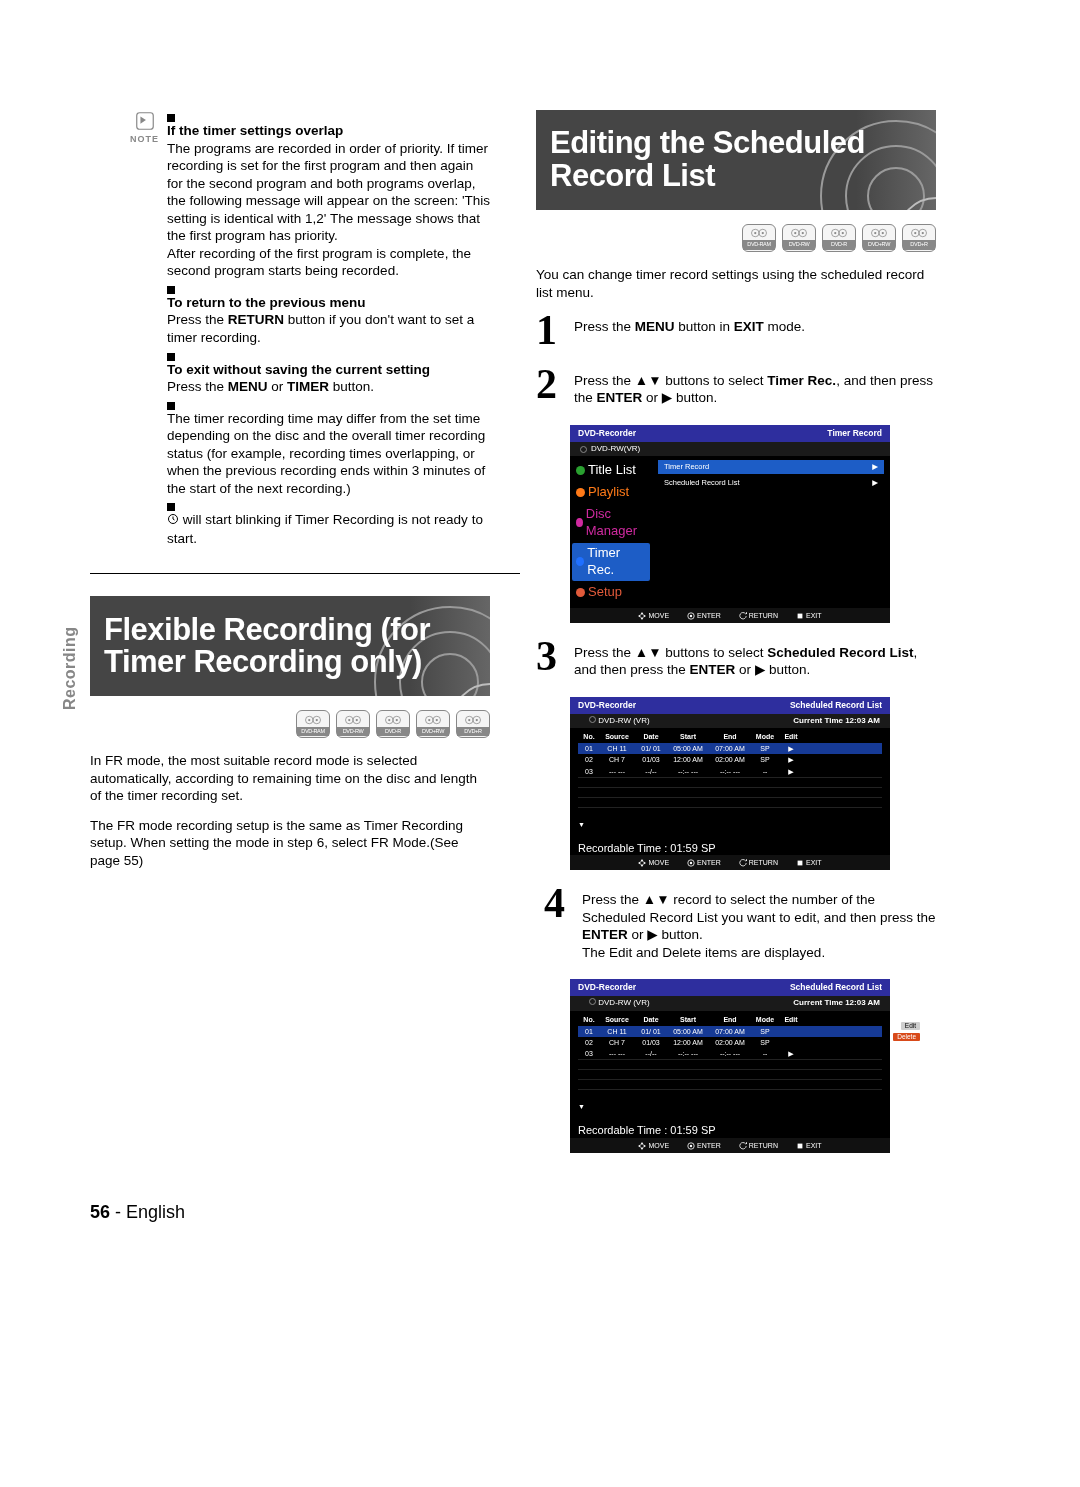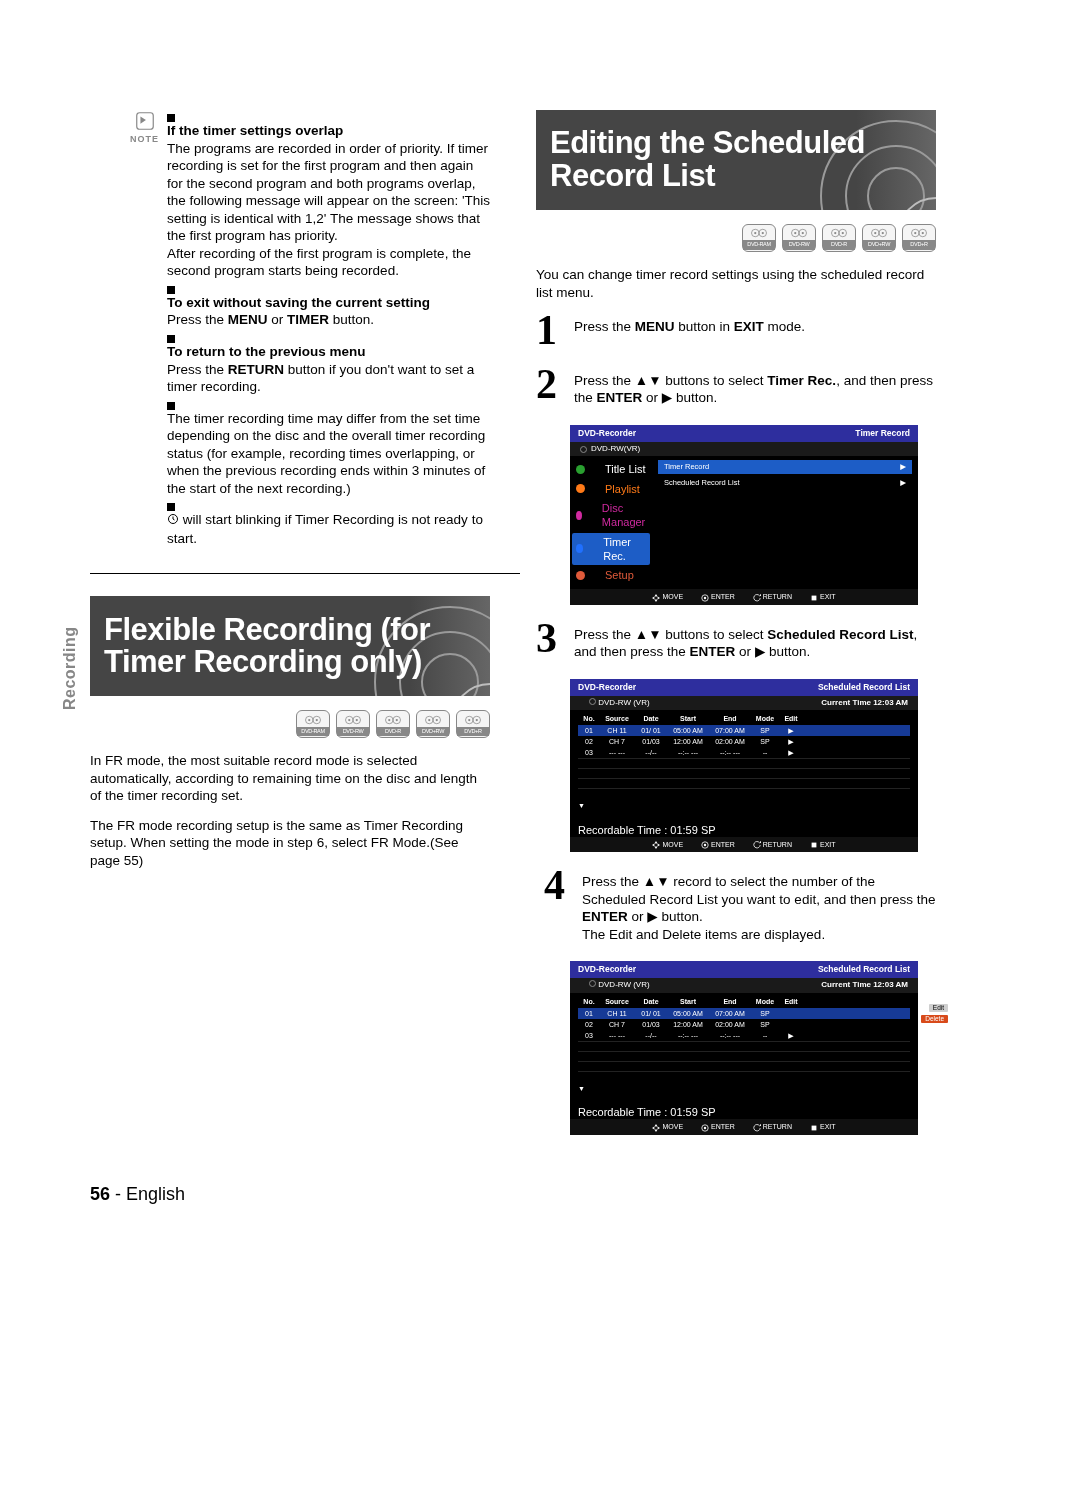--- a/index.html
+++ b/index.html
@@ -21,27 +21,27 @@
   .section-banner h2 { font-family: "Arial Narrow", Arial, sans-serif; font-size:31px; font-weight:bold; line-height:1.05; letter-spacing:-0.5px; position:relative; z-index:2; }
   .disc-row { display:flex; gap:6px; justify-content:flex-end; margin-bottom:14px; }
   .disc { width:34px; height:28px; border:1px solid #888; border-radius:6px; display:flex; flex-direction:column; align-items:center; justify-content:center; background:#f5f5f5;}
   .disc svg { width:18px; height:14px; }
   .disc-label { font-size:5.5px; color:#fff; background:#888; width:100%; text-align:center; padding:1px 0; letter-spacing:-0.3px;}
   .para { margin-bottom:12px; }
   .step { display:flex; align-items:flex-start; gap:8px; margin-bottom:18px; }
   .step-num { font-size:42px; font-weight:bold; font-family:"Times New Roman", serif; line-height:0.85; min-width:30px;}
   .step-txt { padding-top:5px; }
   .ud { font-family:Arial; }
-  .osd { width:348px; margin:0 0 16px 34px; background:#000; color:#fff; font-family:Arial, sans-serif; font-size:8px; }
+  .osd { width:320px; margin:0 0 16px 34px; background:#000; color:#fff; font-family:Arial, sans-serif; font-size:8px; }
   .osd-head { background:#2e2e9e; display:flex; justify-content:space-between; padding:3px 8px; font-weight:bold; font-size:8.5px;}
   .osd-sub { background:#1a1a1a; padding:2px 10px; font-size:8px; display:flex; align-items:center; gap:4px;}
   .osd-sub.right { justify-content:space-between;padding-left:19px; }
   .osd-body1 { display:flex; min-height:100px; }
   .osd-menu { width:82px; padding:4px 2px; }
-  .osd-menu-item { display:flex; align-items:center; gap:20px; padding:2px 4px; font-size:11px; border-radius:2px; margin-bottom:1px;}
+  .osd-menu-item { display:flex; align-items:center; gap:3px; padding:2px 4px; font-size:13px; border-radius:2px; margin-bottom:1px;}
   .osd-menu-item.sel { background:#1d5dc6; }
   .osd-menu-item .ic { width:9px; height:9px; border-radius:50%; display:inline-block; }
   .osd-content { flex:1; padding:4px 6px; }
   .osd-row { display:flex; justify-content:space-between; align-items:center; background:#1d5dc6; padding:2px 6px; margin-bottom:2px; font-size:7.5px;}
   .osd-row.plain { background:transparent; }
   .osd-foot { background:#111; display:flex; gap:18px; justify-content:center; padding:3px 6px; font-size:7px;}
   .osd-foot span svg { width:8px; height:8px; vertical-align:middle; margin-right:2px;}
   .osd-table { padding:4px 8px 8px 8px; }
   .osd-th, .osd-tr { display:grid; grid-template-columns:18px 34px 30px 40px 40px 26px 22px; column-gap:2px; font-size:7px; text-align:center; align-items:center;}
   .osd-th { font-weight:bold; margin-bottom:2px; padding:0 2px;}
@@ -74,25 +74,25 @@
           </svg>
         <span class="note-label">NOTE</span>
       </div>
       <ul class="note-list">
         <li class="b1">
             <span class="sq"></span>
             <span class="txt"><span class="b">If the timer settings overlap</span><br><span>The programs are recorded in order of priority. If timer recording is set for the first program and then again for the second program and both programs overlap, the following message will appear on the screen: 'This setting is identical with 1,2' The message shows that the first program has priority.</span><br><span>After recording of the first program is complete, the second program starts being recorded.</span></span>
           </li>
         <li class="b1">
             <span class="sq"></span>
-            <span class="txt"><span class="b">To exit without saving the current setting</span><br><span>Press the <span class="b">MENU</span> or <span class="b">TIMER</span> button.</span></span>
+            <span class="txt"><span class="b">To return to the previous menu</span><br><span>Press the <span class="b">RETURN</span> button if you don't want to set a timer recording.</span></span>
           </li>
         <li class="b1">
             <span class="sq"></span>
-            <span class="txt"><span class="b">To return to the previous menu</span><br><span>Press the <span class="b">RETURN</span> button if you don't want to set a timer recording.</span></span>
+            <span class="txt"><span class="b">To exit without saving the current setting</span><br><span>Press the <span class="b">MENU</span> or <span class="b">TIMER</span> button.</span></span>
           </li>
         <li class="b1">
             <span class="sq"></span>
             <span class="txt">The timer recording time may differ from the set time depending on the disc and the overall timer recording status (for example, recording times overlapping, or when the previous recording ends within 3 minutes of the start of the next recording.)</span>
           </li>
         <li class="b1">
             <span class="sq"></span>
             <span class="txt"><span class="clock-icon"><svg width="12" height="12" viewBox="0 0 24 24" fill="none" stroke="#000" stroke-width="2">
                   <circle cx="12" cy="12" r="9"></circle>
                   <path d="M12 7v5l3 2"></path>

